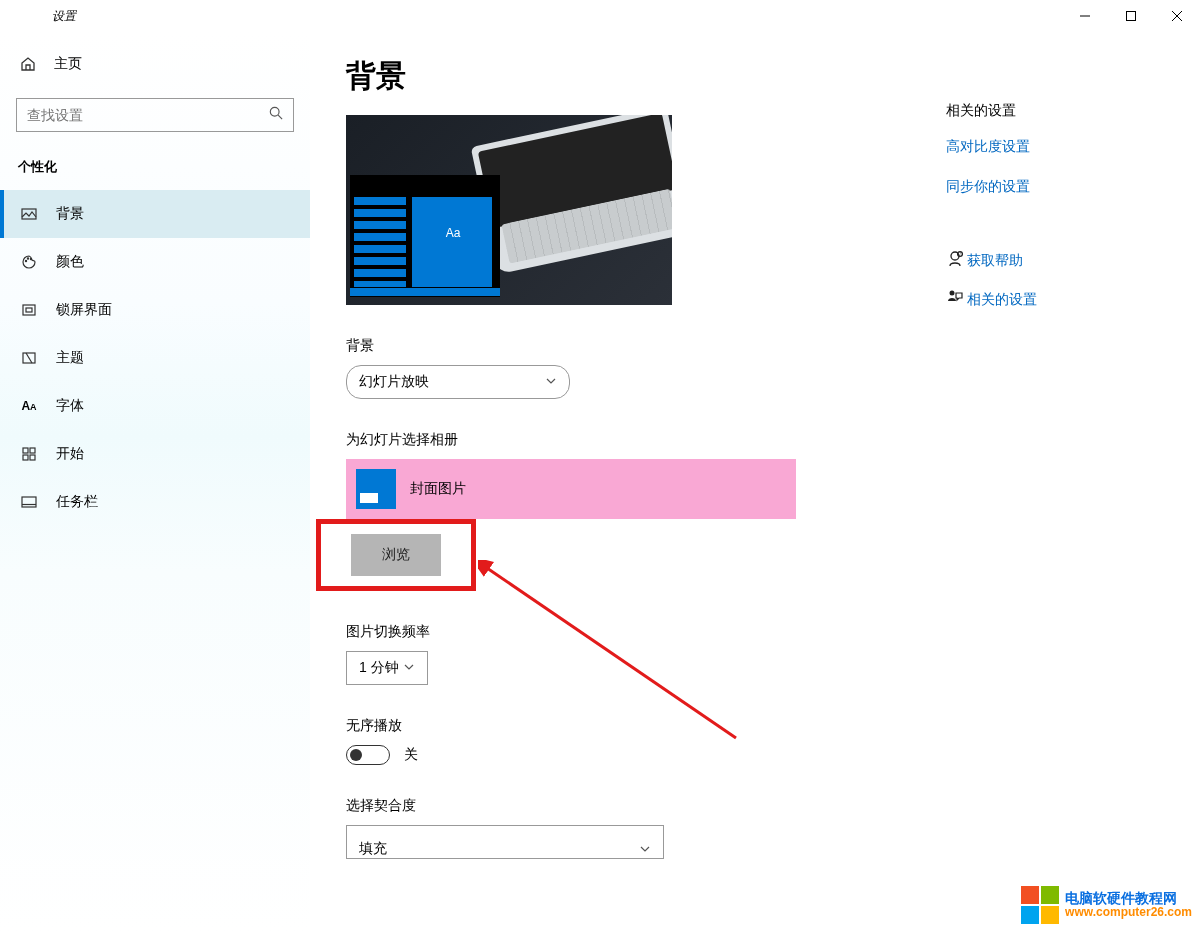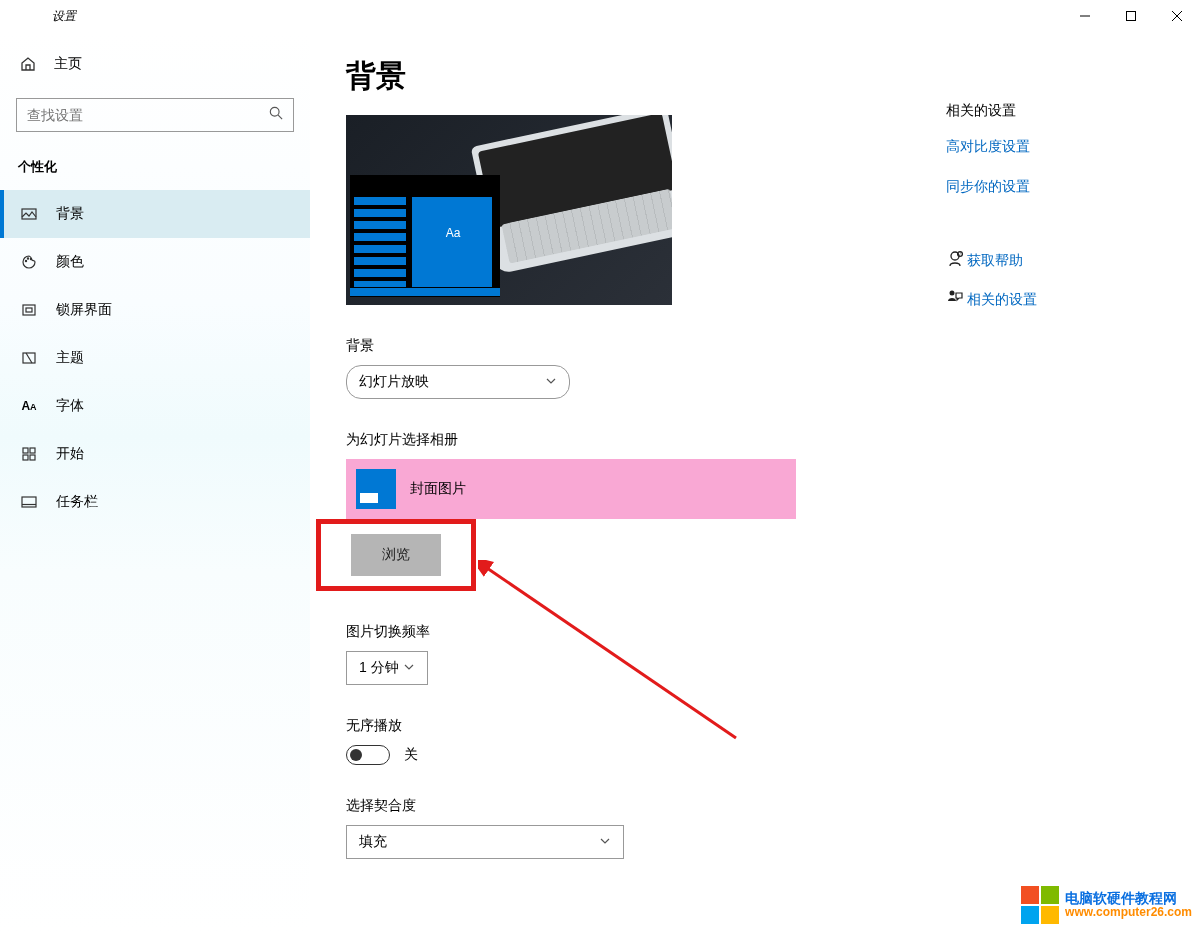--- a/index.html
+++ b/index.html
@@ -41,21 +41,21 @@
 .preview .startbox { position: absolute; left: 4px; top: 60px; width: 150px; height: 122px; background: #000; }
 .preview .tiles { position: absolute; left: 66px; top: 82px; width: 80px; height: 90px; background: #0078d4; }
 .preview .col { position: absolute; left: 8px; top: 82px; width: 52px; height: 90px; background: repeating-linear-gradient(180deg, #0078d4 0 8px, transparent 8px 12px); }
 .preview .taskb { position:absolute; left:4px; bottom:9px; width:150px; height:8px; background:#0078d4; }
 .preview .aa { position: absolute; left: 92px; top: 106px; width: 30px; height: 24px; color: #fff; font-size: 12px; display:flex; align-items:center; justify-content:center; }
 
 .field-label { font-size: 14px; margin-top: 32px; margin-bottom: 10px; }
 .dropdown { height: 34px; border: 1px solid #999; display: flex; align-items: center; justify-content: space-between; padding: 0 12px; font-size: 14px; cursor: pointer; }
 .dropdown.dd1 { width: 224px; border-radius: 15px; }
 .dropdown.dd2 { width: 82px; }
-.dropdown.dd3 { width: 278px; }
+.dropdown.dd3 { width: 318px; align-items: flex-end; }
 
 .album-row { width: 450px; height: 60px; background: #f9a8d4; display: flex; align-items: center; gap: 14px; padding: 0 10px; }
 .album-thumb { width: 40px; height: 40px; background: #0078d4; position: relative; }
 .album-thumb::after { content:""; position:absolute; left:4px; bottom:6px; width:18px; height:10px; background:#fff; }
 .album-row .al-label { font-size: 14px; }
 
 .browse-wrap { margin-top: 0px; display: inline-block; border: 5px solid #e21b1b; padding: 10px 30px 10px 30px; margin-left: -30px; }
 .browse-btn { width: 90px; height: 42px; background: #b5b5b5; border: none; font-size: 14px; cursor: pointer; color: #222; }
 
 .toggle-row { display:flex; align-items:center; gap:14px; margin-top:10px; }

